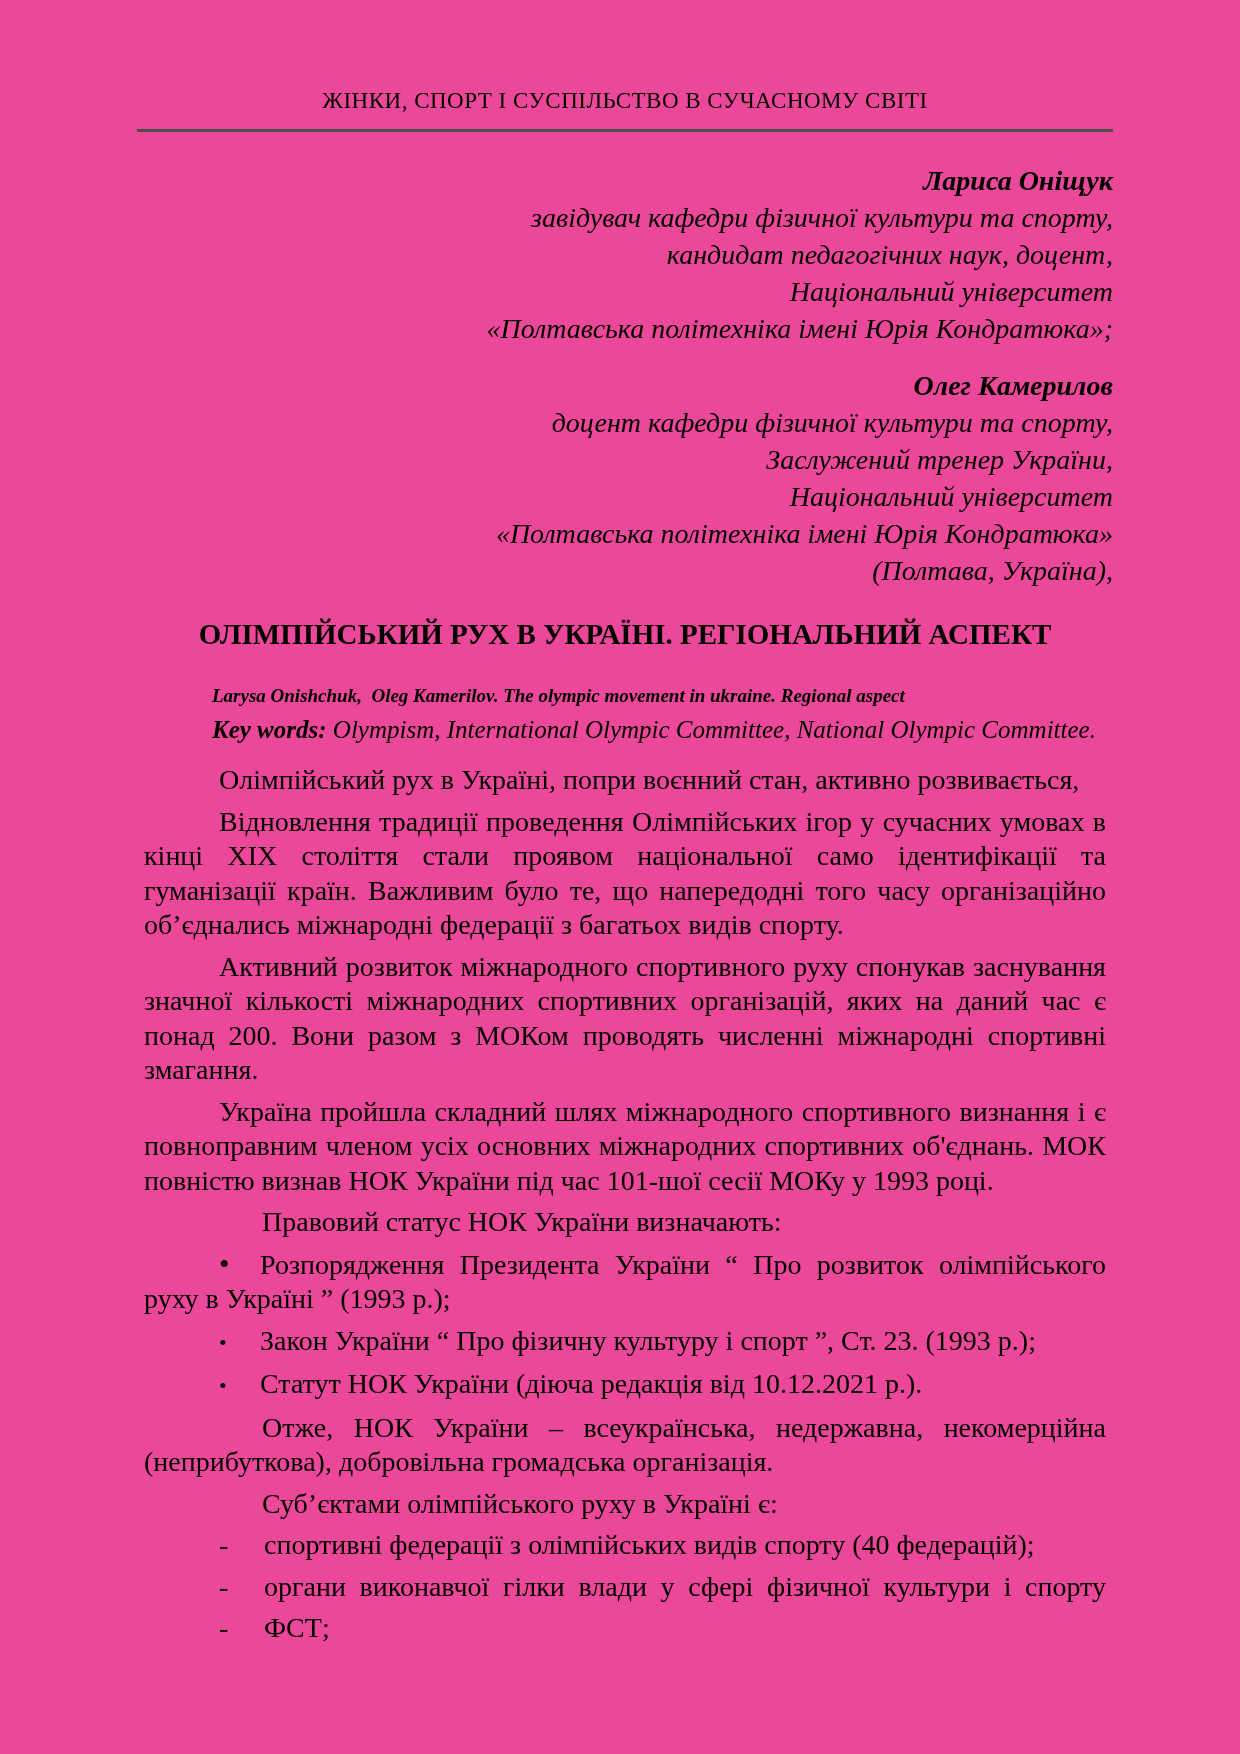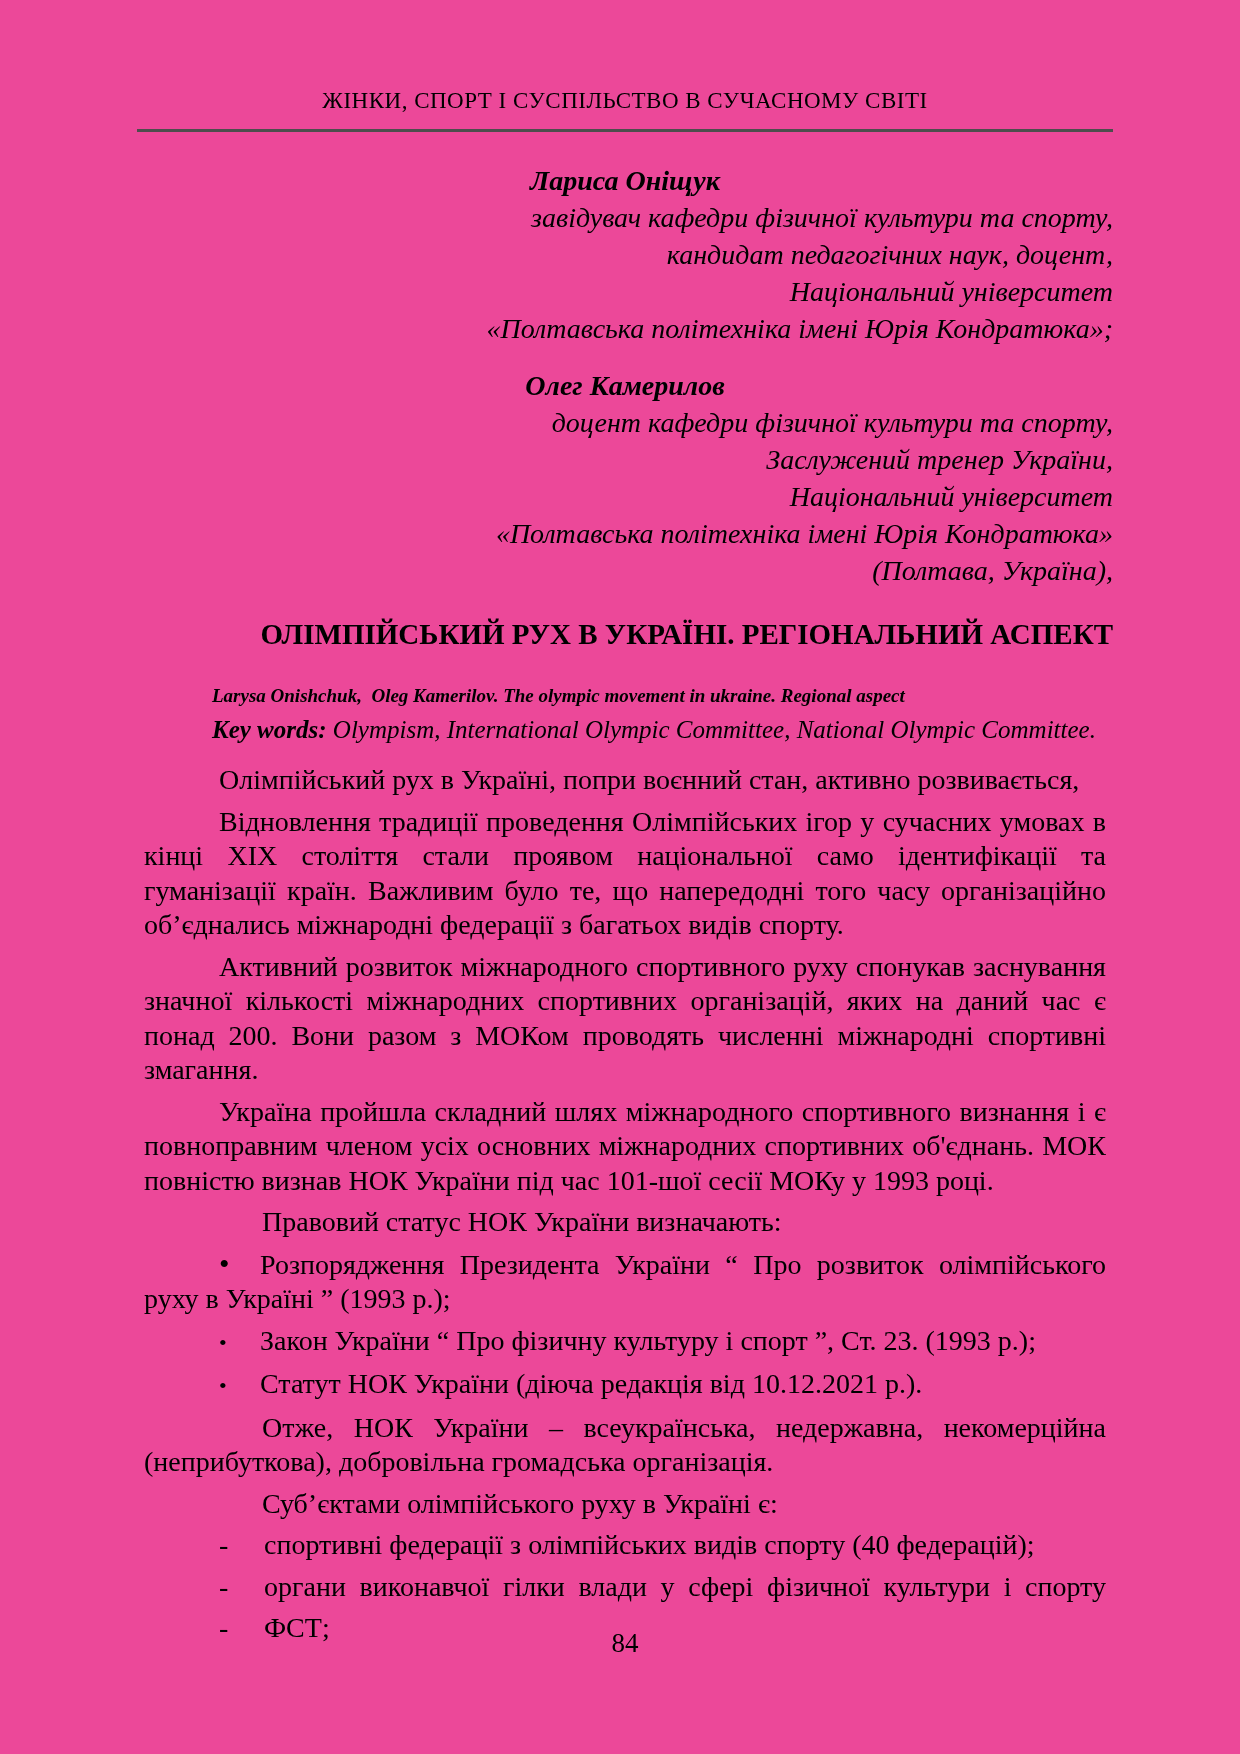--- a/index.html
+++ b/index.html
@@ -42,29 +42,28 @@
     text-align: right;
     font-size: 28px;
     line-height: 37px;
   }
   .author-block + .author-block {
     margin-top: 20px;
   }
   .author-name {
     font-weight: bold;
     font-style: italic;
-    text-align: center;
   }
   .author-aff {
     font-style: italic;
   }
   
   .article-title {
     margin-top: 26px;
-    text-align: right;
+    text-align: center;
     font-size: 29px;
     line-height: 38px;
     font-weight: bold;
   }
   
   .abstract {
     margin-top: 26px;
     font-size: 19px;
     line-height: 34px;
     font-weight: bold;
@@ -175,14 +174,13 @@
 
       <p class="indent-2">Отже, НОК України – всеукраїнська, недержавна, некомерційна (неприбуткова), добровільна громадська організація.</p>
       <p class="indent-2">Суб’єктами олімпійського руху в Україні є:</p>
 
       <p class="li-item"><span class="dash-marker">-</span><span>спортивні федерації з олімпійських видів спорту (40 федерацій);</span></p>
       <p class="li-item stretch-last"><span class="dash-marker">-</span><span>органи виконавчої гілки влади у сфері фізичної культури і спорту</span></p>
       <p class="li-item"><span class="dash-marker">-</span><span>ФСТ;</span></p>
     </div>
   </div>
 
-  <div class="page-number">84</div>
 </div>
 
 </body></html>

